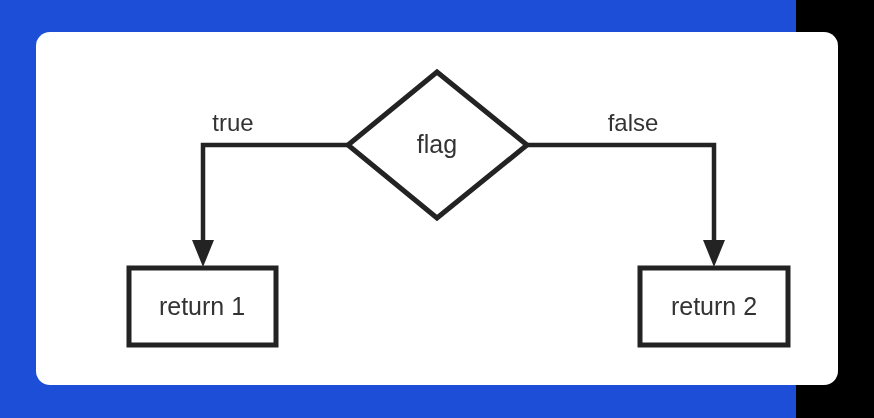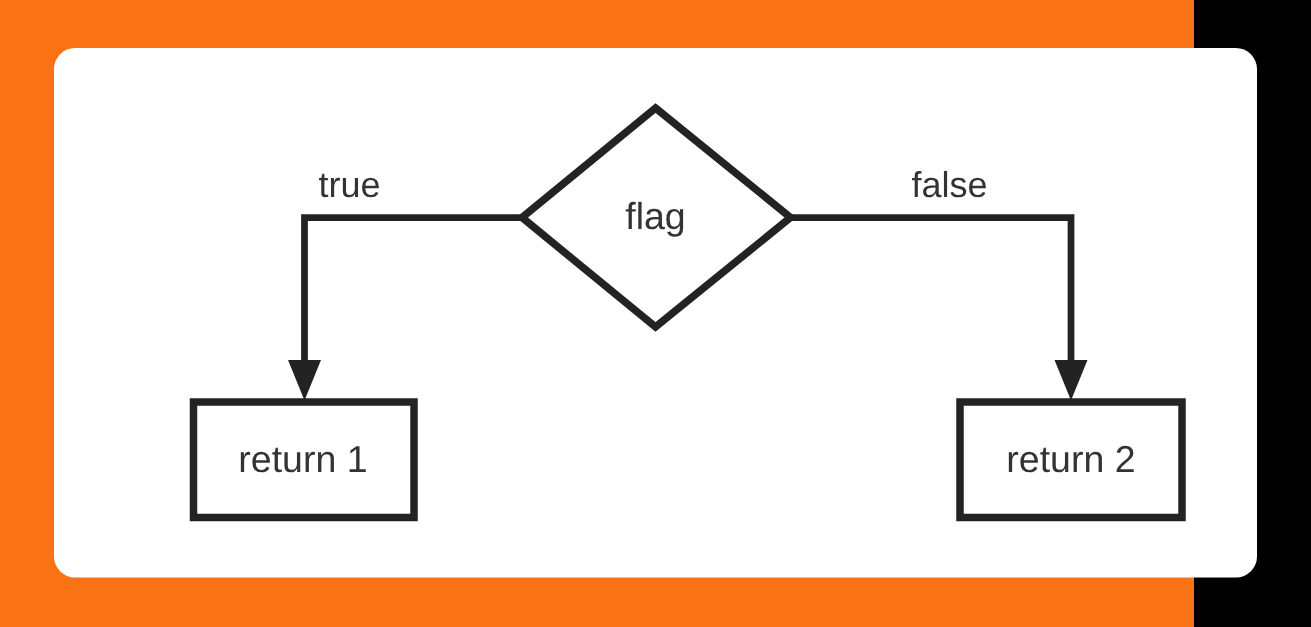--- a/index.html
+++ b/index.html
@@ -11,21 +11,21 @@
   body {
     width: 874px;
     height: 418px;
     overflow: hidden;
     font-family: "Liberation Sans", "DejaVu Sans", sans-serif;
   }
   #canvas {
     position: relative;
     width: 796px;
     height: 418px;
-    background: #f97316;
+    background: #1d4ed8;
   }
   #panel {
     position: absolute;
     left: 36px;
     top: 32px;
     width: 802px;
     height: 353px;
     background: #ffffff;
     border-radius: 14px;
   }

